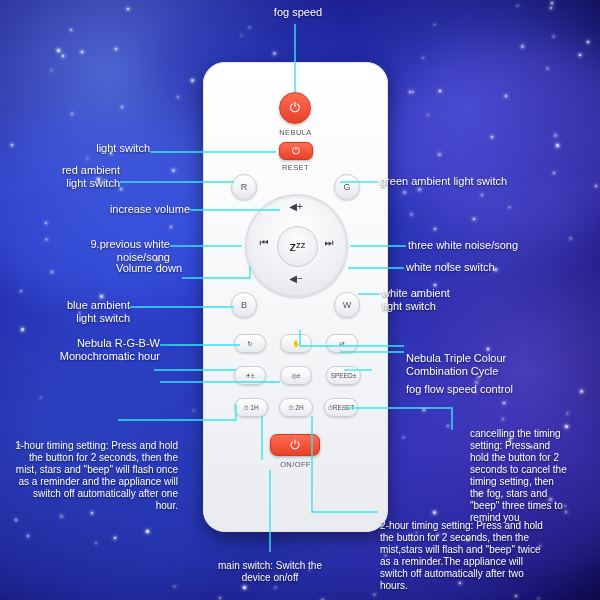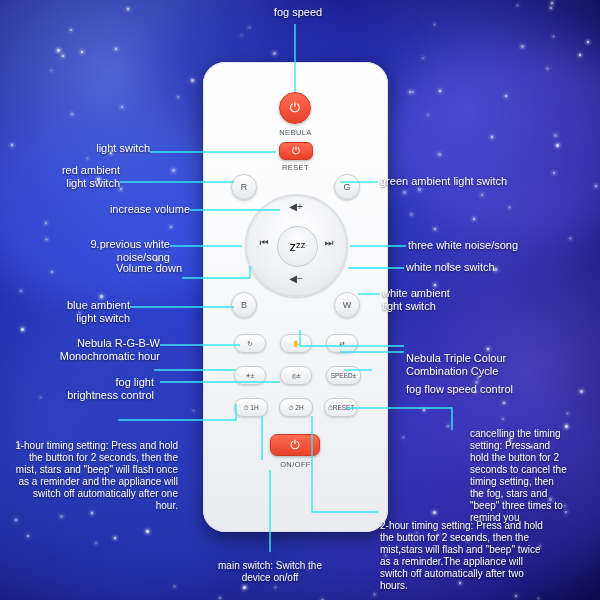--- a/index.html
+++ b/index.html
@@ -391,22 +391,20 @@
   <div class="ann left" style="left:58px; top:262px; width:124px;">Volume down</div>
   <div class="ann right" style="left:406px; top:261px; width:190px;">white noise switch</div>
   <div class="ann left" style="left:26px; top:299px; width:104px;">blue ambient
 light switch</div>
   <div class="ann right" style="left:382px; top:287px; width:140px;">white ambient
 light switch</div>
   <div class="ann left" style="left:24px; top:337px; width:136px;">Nebula R-G-B-W
 Monochromatic hour</div>
   <div class="ann right" style="left:406px; top:352px; width:188px;">Nebula Triple Colour
 Combination Cycle</div>
-  <div class="ann left" style="left:38px; top:376px; width:116px;">fog light
-brightness control</div>
   <div class="ann right" style="left:406px; top:383px; width:190px;">fog flow speed control</div>
   <div class="ann left small" style="left:2px; top:440px; width:176px;">1-hour timing setting: Press and hold
 the button for 2 seconds, then the
 mist, stars and "beep" will flash once
 as a reminder and the appliance will
 switch off automatically after one
 hour.</div>
   <div class="ann right small" style="left:380px; top:520px; width:180px;">2-hour timing setting: Press and hold
 the button for 2 seconds, then the
 mist,stars will flash and "beep" twice

